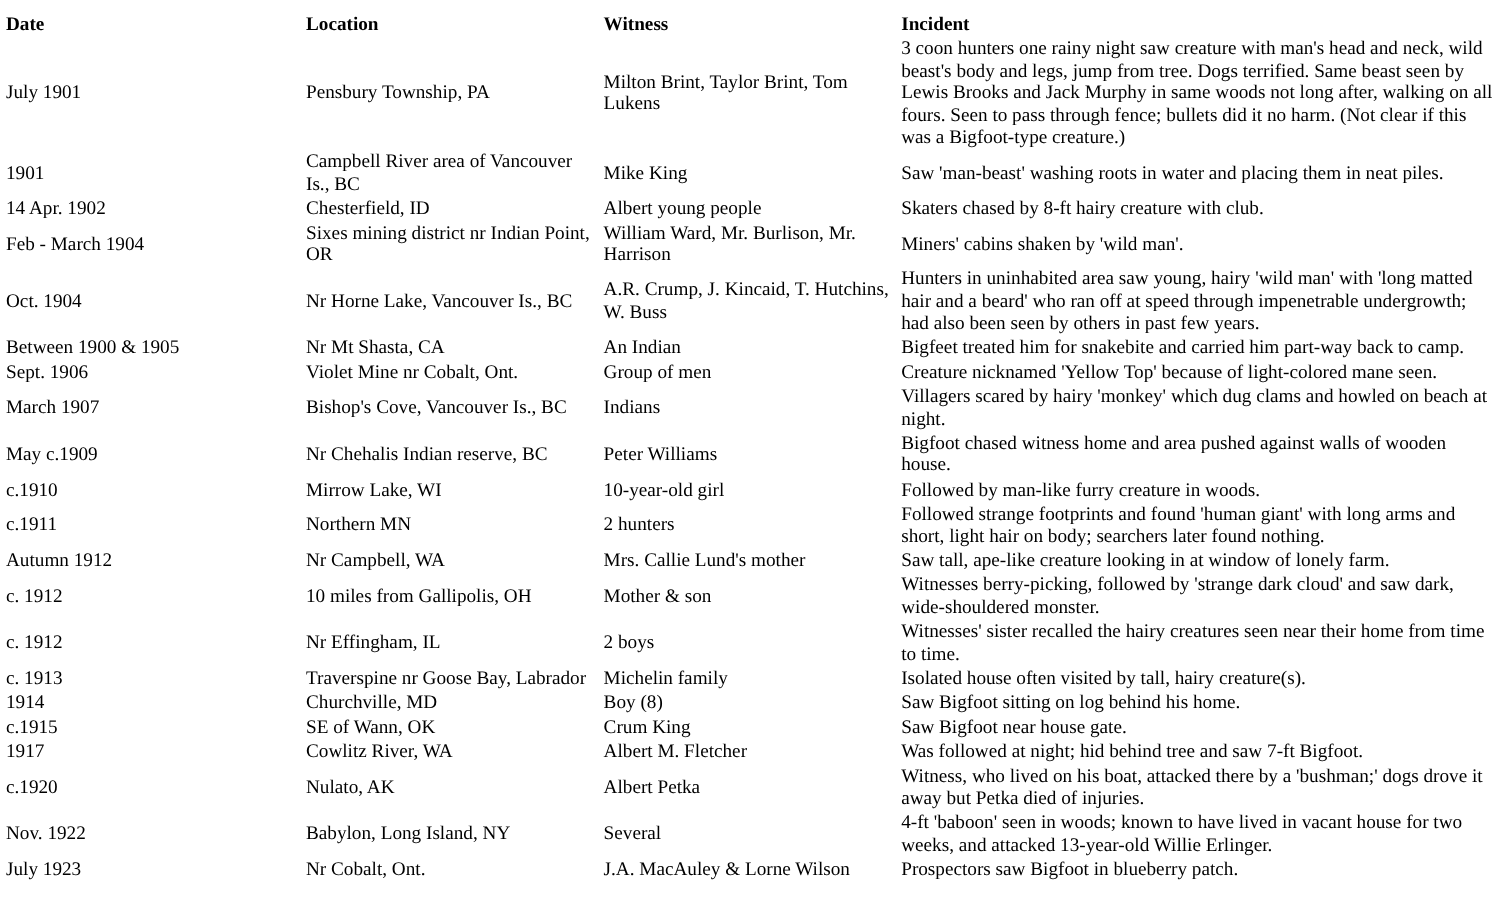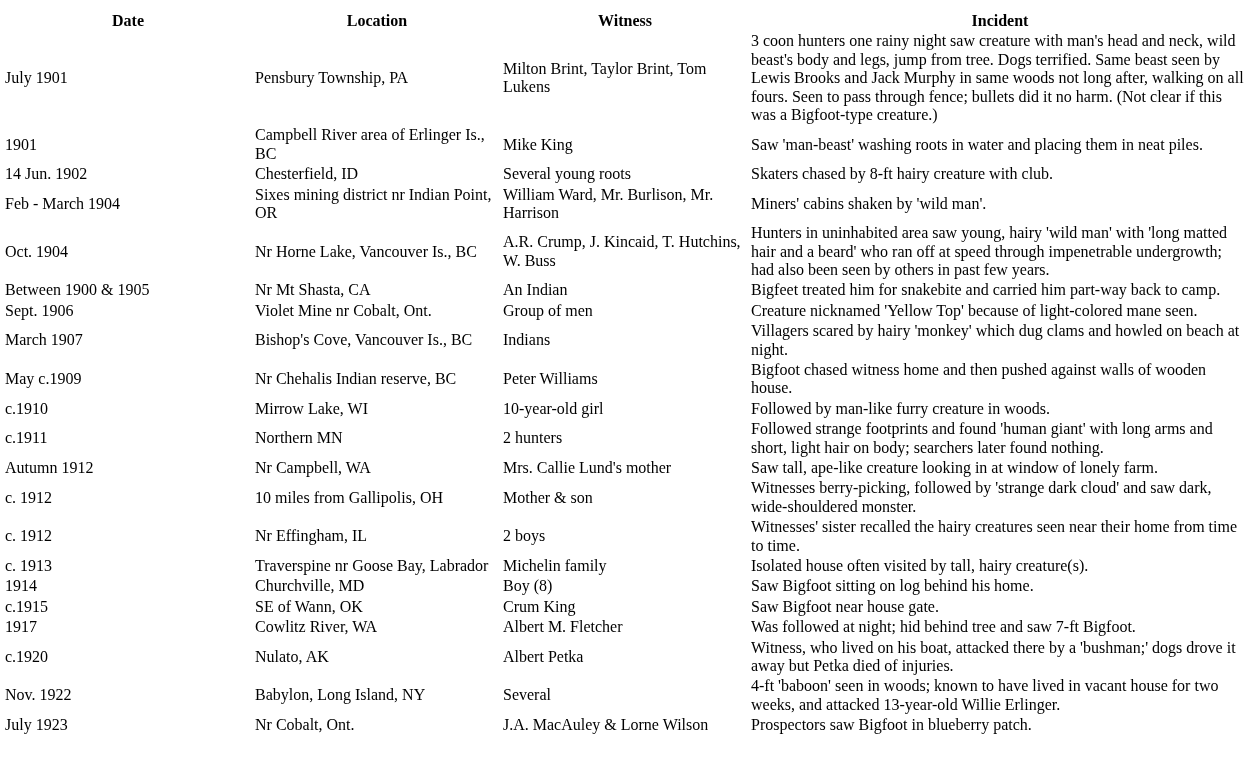--- a/index.html
+++ b/index.html
@@ -18,21 +18,21 @@
     border-collapse: separate;
     border-spacing: 2px;
     table-layout: fixed;
   }
   col.c-date     { width: 248px; }
   col.c-location { width: 246px; }
   col.c-witness  { width: 246px; }
   col.c-incident { width: auto;  }
   th {
     font-weight: bold;
-    text-align: center;
+    text-align: left;
     vertical-align: middle;
     padding: 0 1px;
     line-height: 1.15;
   }
   td {
     text-align: left;
     vertical-align: middle;
     padding: 0 1px;
     line-height: 1.15;
   }
@@ -58,29 +58,29 @@
   <tbody>
   <tr>
     <td>July 1901</td>
     <td>Pensbury Township, PA</td>
     <td>Milton Brint, Taylor Brint, Tom Lukens</td>
     <td>3 coon hunters one rainy night saw creature with man's head and neck, wild beast's body and legs, jump from tree. Dogs terrified. Same beast seen by Lewis Brooks and Jack Murphy in same woods not long after, walking on all fours. Seen to pass through fence; bullets did it no harm. (Not clear if this was a Bigfoot-type creature.)</td>
   </tr>
 
   <tr>
     <td>1901</td>
-    <td>Campbell River area of Erlinger Is., BC</td>
+    <td>Campbell River area of Vancouver Is., BC</td>
     <td>Mike King</td>
     <td>Saw 'man-beast' washing roots in water and placing them in neat piles.</td>
   </tr>
 
   <tr>
-    <td>14 Jun. 1902</td>
+    <td>14 Apr. 1902</td>
     <td>Chesterfield, ID</td>
-    <td>Several young roots</td>
+    <td>Albert young people</td>
     <td>Skaters chased by 8-ft hairy creature with club.</td>
   </tr>
 
   <tr>
     <td>Feb - March 1904</td>
     <td>Sixes mining district nr Indian Point, OR</td>
     <td>William Ward, Mr. Burlison, Mr. Harrison</td>
     <td>Miners' cabins shaken by 'wild man'.</td>
   </tr>
 
@@ -109,21 +109,21 @@
     <td>March 1907</td>
     <td>Bishop's Cove, Vancouver Is., BC</td>
     <td>Indians</td>
     <td>Villagers scared by hairy 'monkey' which dug clams and howled on beach at night.</td>
   </tr>
 
   <tr>
     <td>May c.1909</td>
     <td>Nr Chehalis Indian reserve, BC</td>
     <td>Peter Williams</td>
-    <td>Bigfoot chased witness home and then pushed against walls of wooden house.</td>
+    <td>Bigfoot chased witness home and area pushed against walls of wooden house.</td>
   </tr>
 
   <tr>
     <td>c.1910</td>
     <td>Mirrow Lake, WI</td>
     <td>10-year-old girl</td>
     <td>Followed by man-like furry creature in woods.</td>
   </tr>
 
   <tr>

